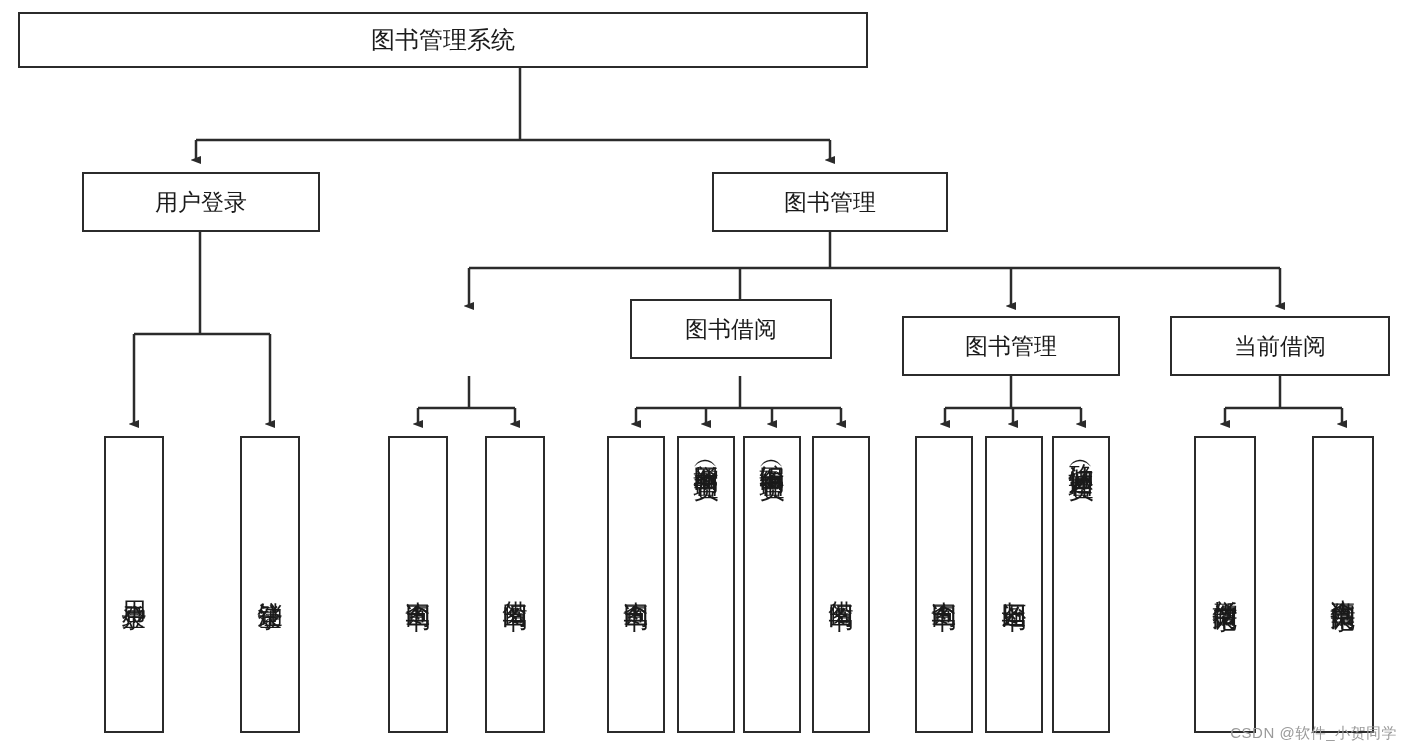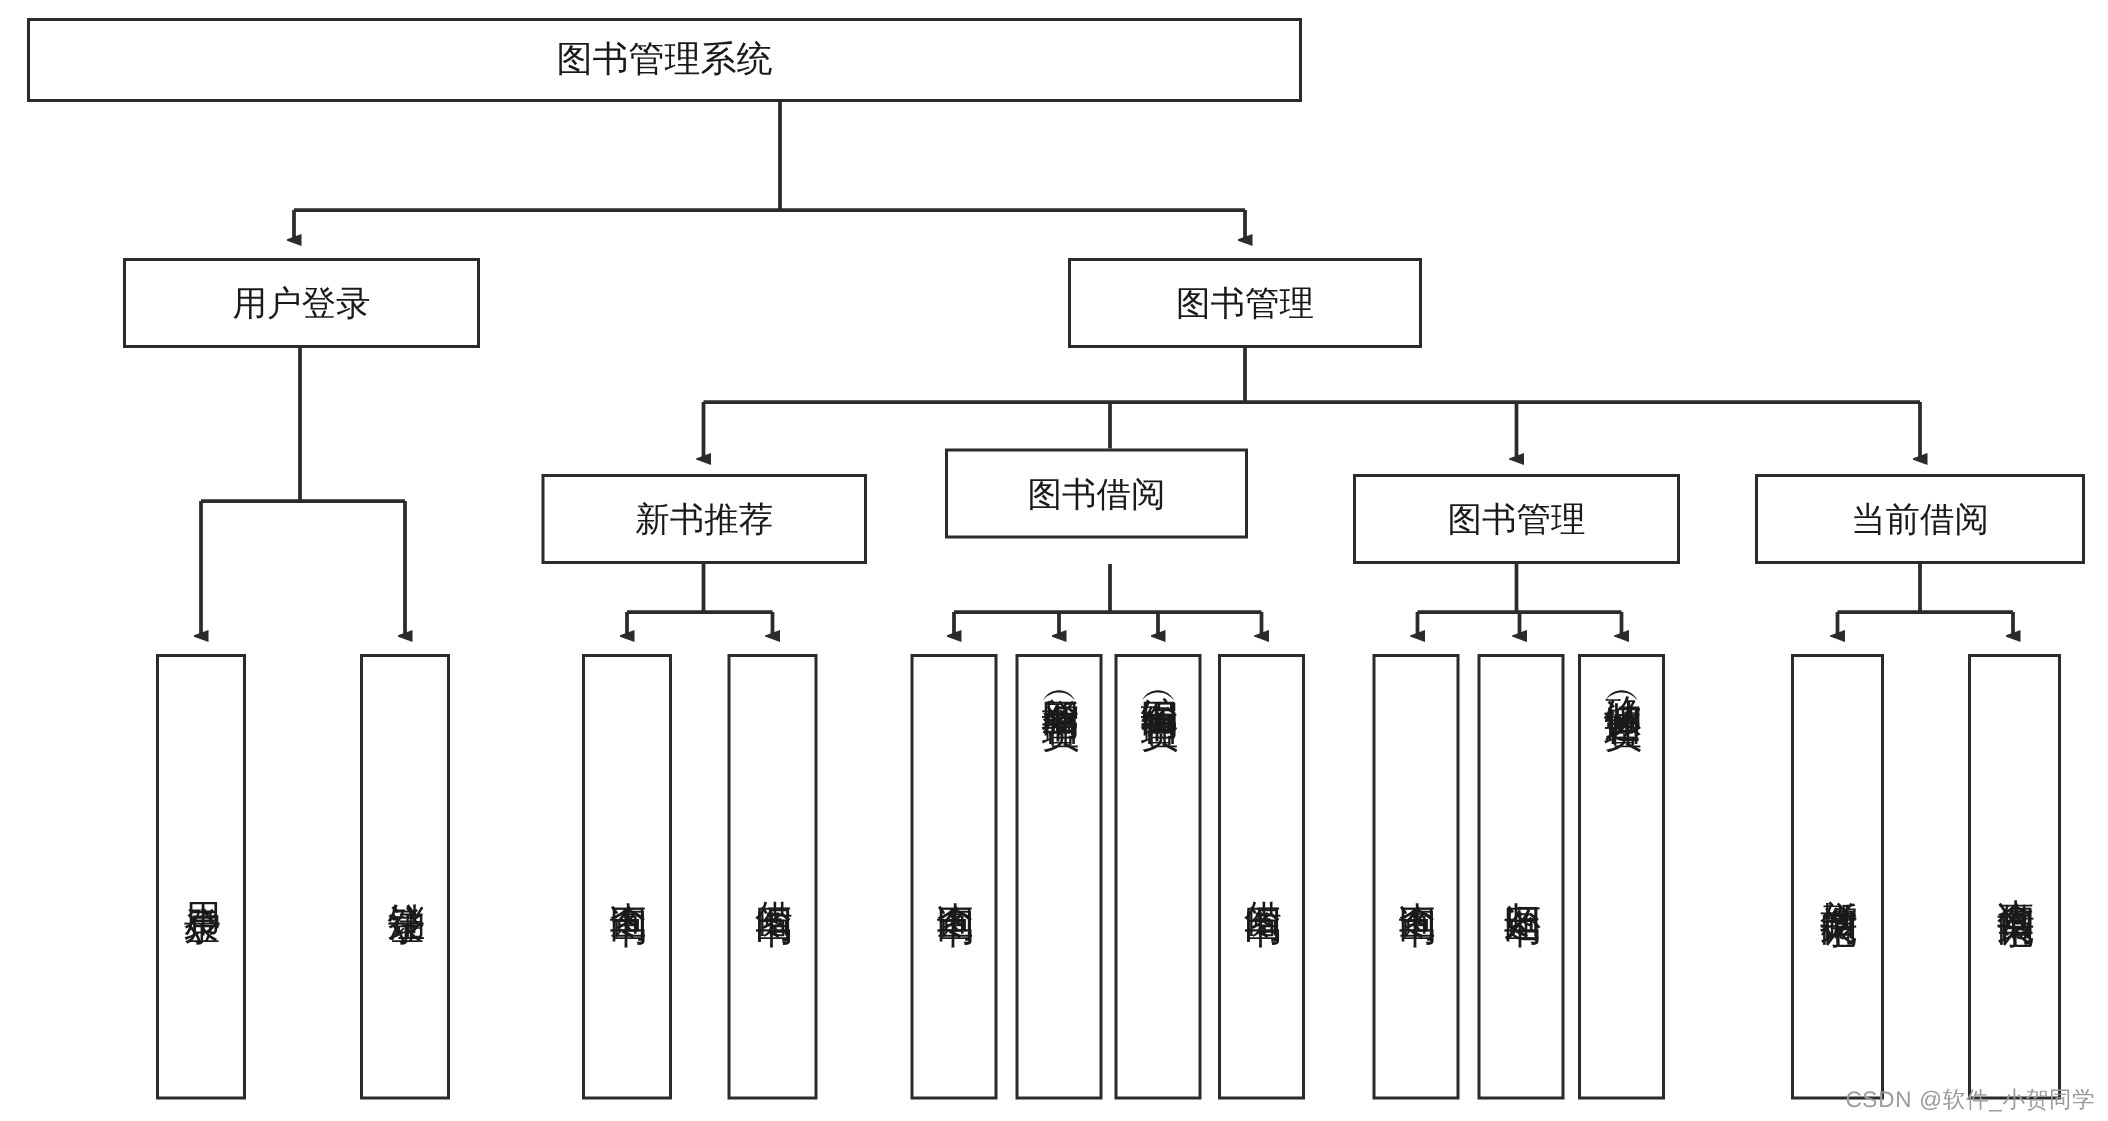--- a/index.html
+++ b/index.html
@@ -141,23 +141,20 @@
     <span class="node-label">图书管理系统</span>
   </div>
 
   <div class="node-box node-h" style="left:82px; top:172px; width:238px; height:60px;">
     <span class="node-label">用户登录</span>
   </div>
   <div class="node-box node-h" style="left:712px; top:172px; width:236px; height:60px;">
     <span class="node-label">图书管理</span>
   </div>
 
-  <div class="node-box node-h" style="left:361px; top:316px; width:217px; height:60px;">
-    <span class="node-label">新书推荐</span>
-  </div>
   <div class="node-box node-h" style="left:630px; top:299px; width:202px; height:60px;">
     <span class="node-label">图书借阅</span>
   </div>
   <div class="node-box node-h" style="left:902px; top:316px; width:218px; height:60px;">
     <span class="node-label">图书管理</span>
   </div>
   <div class="node-box node-h" style="left:1170px; top:316px; width:220px; height:60px;">
     <span class="node-label">当前借阅</span>
   </div>
 

